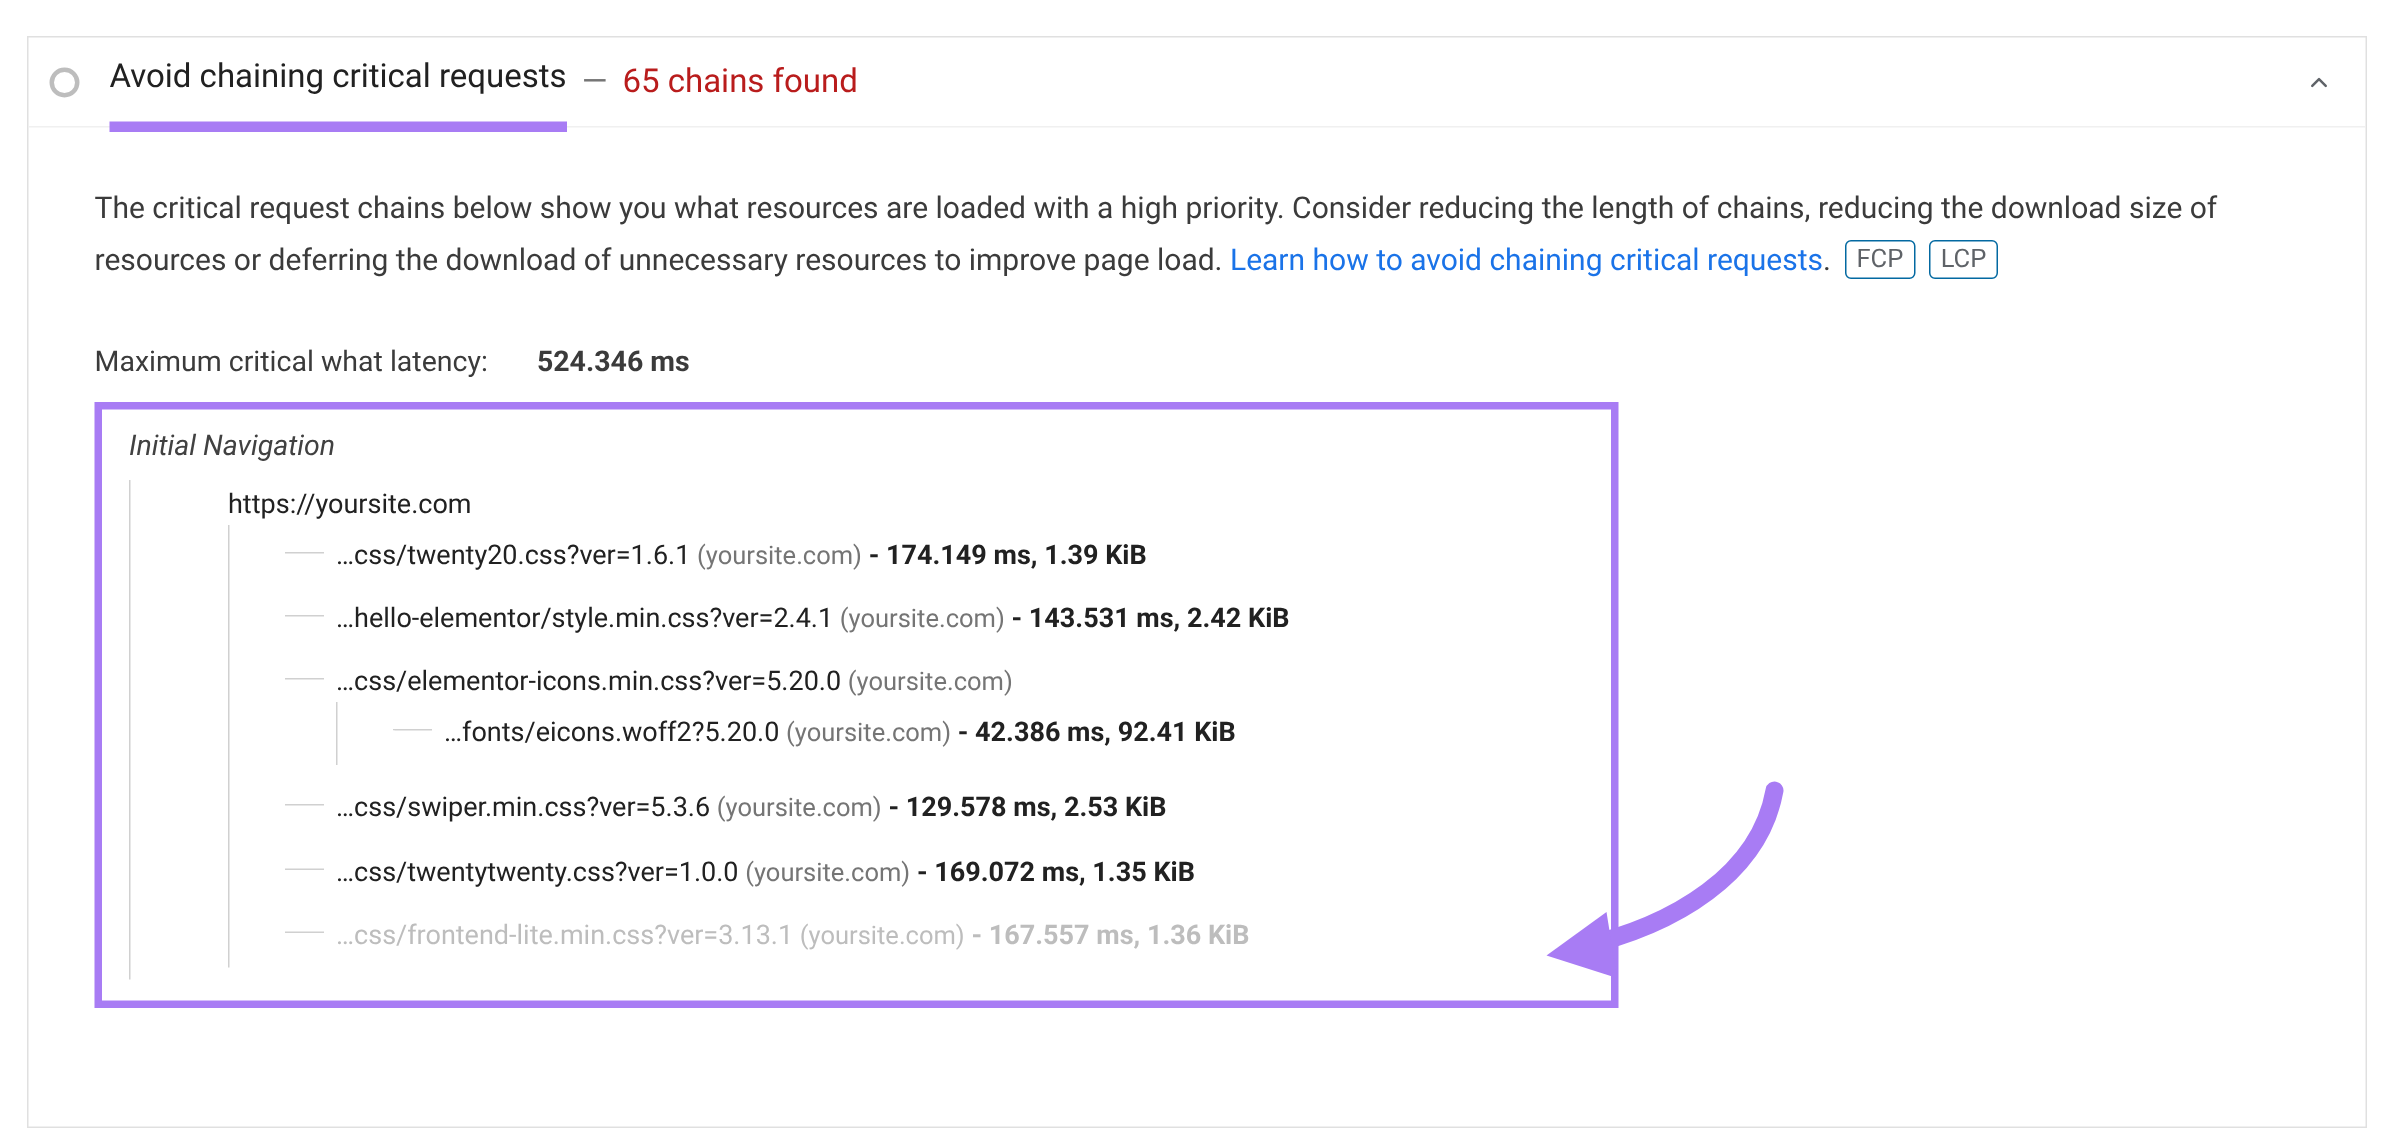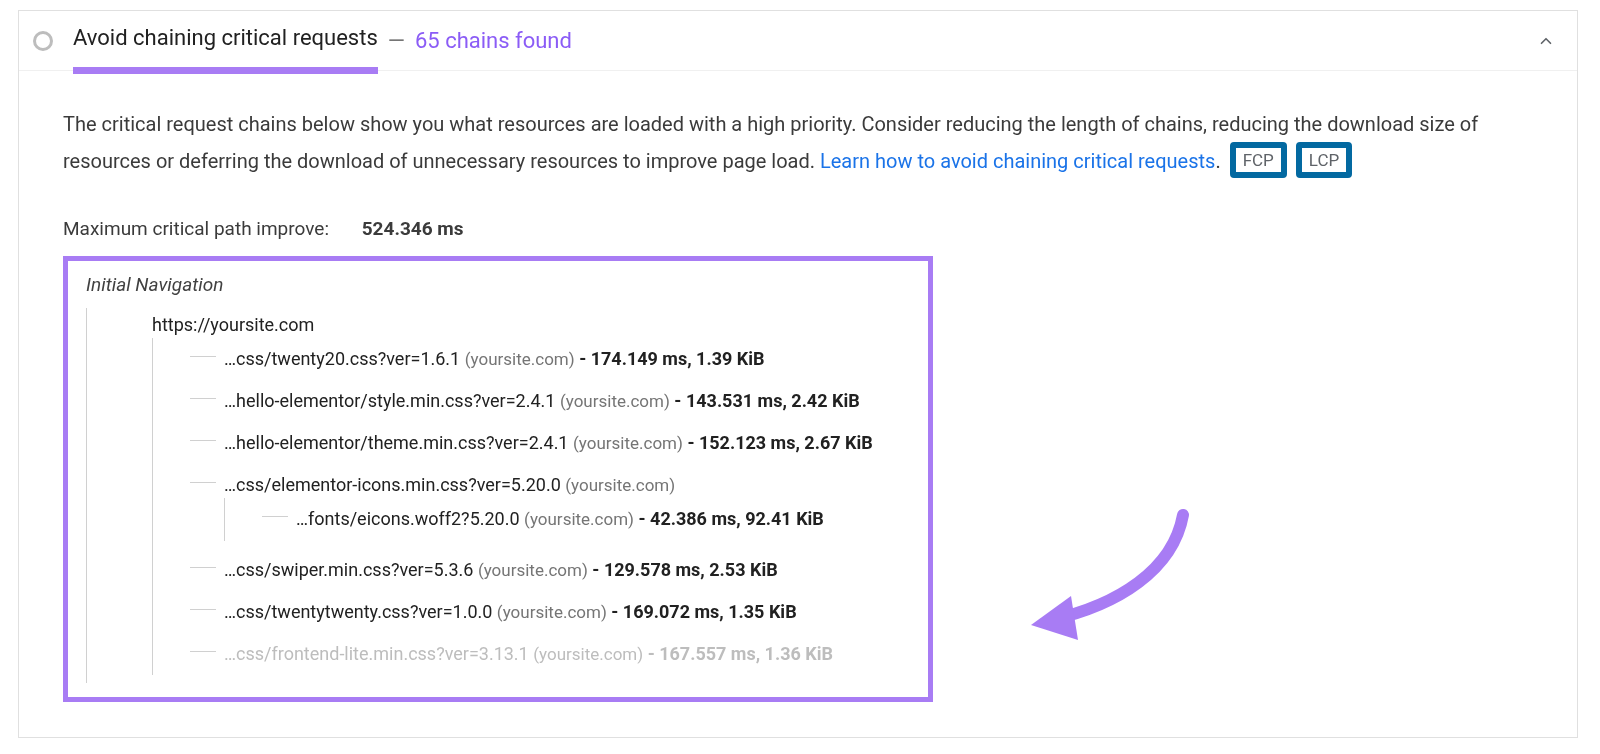--- a/index.html
+++ b/index.html
@@ -7,21 +7,21 @@
     margin: 0; padding: 0;
     width: 1600px; height: 754px;
     font-family: Roboto, Arial, sans-serif;
     background: #fff;
     color: #212121;
     font-size: 19px;
     overflow: hidden;
   }
   .panel {
     position: absolute;
-    left: 18px; top: 10px;
+    left: 18px; top: 24px;
     width: 1560px; height: 728px;
     border: 1px solid #e0e0e0;
     background: #fff;
     overflow: hidden;
   }
   .audit-header {
     display: flex;
     align-items: center;
     padding: 14px 22px 14px 14px;
     border-bottom: 1px solid #f0f0f0;
@@ -41,52 +41,52 @@
     padding-bottom: 6px;
   }
   .audit-title::after {
     content: "";
     position: absolute;
     left: 0; right: 0; bottom: -18px;
     height: 7px;
     background: #a87cf4;
   }
   .audit-sep { color: #757575; margin: 0 10px; font-size: 22px; }
-  .audit-count { color: #8b5cf6; font-size: 22px; }
+  .audit-count { color: #b91c1c; font-size: 22px; }
   .chevron {
     margin-left: auto;
     width: 18px; height: 18px;
     color: #5f6368;
   }
   .chevron svg { display:block; }
   .audit-body { padding: 36px 44px 0 44px; color:#3b3b3b; }
   .desc { font-size: 20px; line-height: 1.75; }
   .link { color: #1a73e8; text-decoration: none; }
   .tag {
     display: inline-block;
-    border: 6px solid #0369a1;
+    border: 1px solid #0369a1;
     border-radius: 4px;
     padding: 1px 7px;
     font-size: 17px;
     color: #5f6368;
     margin-left: 4px;
     vertical-align: 2px;
     line-height: 1.3;
   }
   .latency-line { margin-top: 38px; font-size: 19px; }
   .latency-line b { font-weight: 700; margin-left: 28px; }
 
   .tree-wrap {
     position: relative;
     margin-top: 16px;
   }
   .tree {
     border: 5px solid #a87cf4;
     padding: 12px 18px 14px 18px;
-    width: 870px;
+    width: 1016px;
     color:#212121;
   }
   .tree-root {
     font-style: italic;
     color:#414141;
     font-size: 19px;
     margin-bottom: 8px;
   }
   .tree ul { list-style:none; margin:0; padding:0 0 0 38px; position:relative; }
   .tree > ul { padding-left: 10px; }
@@ -148,33 +148,32 @@
   </div>
 
   <div class="audit-body">
     <div class="desc">
       <span>The critical request chains below show you what resources are loaded with a high priority. Consider reducing the length of chains, reducing the download size of resources or deferring the download of unnecessary resources to improve page load. </span><a class="link">Learn how to avoid chaining critical requests</a><span>.</span>
       <span class="tag">FCP</span>
       <span class="tag">LCP</span>
     </div>
 
     <div class="latency-line">
-      <span>Maximum critical path improve: </span><b>524.346 ms</b>
+      <span>Maximum critical what latency: </span><b>524.346 ms</b>
     </div>
 
     <div class="tree-wrap">
       <div class="tree">
         <div class="tree-root">Initial Navigation</div>
         <ul>
           <li class="no-connector" style="padding-left:56px;">
             <span class="path">https://yoursite.com</span>
             <ul id="chain-list">
                 <li><span class="path">…css/twenty20.css?ver=1.6.1  </span><span class="origin">(yoursite.com)</span><span class="sep"> - </span><span class="metrics">174.149 ms, 1.39 KiB</span></li>
                 <li><span class="path">…hello-elementor/style.min.css?ver=2.4.1  </span><span class="origin">(yoursite.com)</span><span class="sep"> - </span><span class="metrics">143.531 ms, 2.42 KiB</span></li>
-                <li><span class="path">…hello-elementor/theme.min.css?ver=2.4.1  </span><span class="origin">(yoursite.com)</span><span class="sep"> - </span><span class="metrics">152.123 ms, 2.67 KiB</span></li>
                 <li><span class="path">…css/elementor-icons.min.css?ver=5.20.0  </span><span class="origin">(yoursite.com)</span><ul>
                     <li><span class="path">…fonts/eicons.woff2?5.20.0  </span><span class="origin">(yoursite.com)</span><span class="sep"> - </span><span class="metrics">42.386 ms, 92.41 KiB</span></li>
                   </ul></li>
                 <li><span class="path">…css/swiper.min.css?ver=5.3.6  </span><span class="origin">(yoursite.com)</span><span class="sep"> - </span><span class="metrics">129.578 ms, 2.53 KiB</span></li>
                 <li><span class="path">…css/twentytwenty.css?ver=1.0.0  </span><span class="origin">(yoursite.com)</span><span class="sep"> - </span><span class="metrics">169.072 ms, 1.35 KiB</span></li>
                 <li class="overflow-row"><span class="path">…css/frontend-lite.min.css?ver=3.13.1  </span><span class="origin">(yoursite.com)</span><span class="sep"> - </span><span class="metrics">167.557 ms, 1.36 KiB</span></li>
               </ul>
           </li>
         </ul>
       </div>

